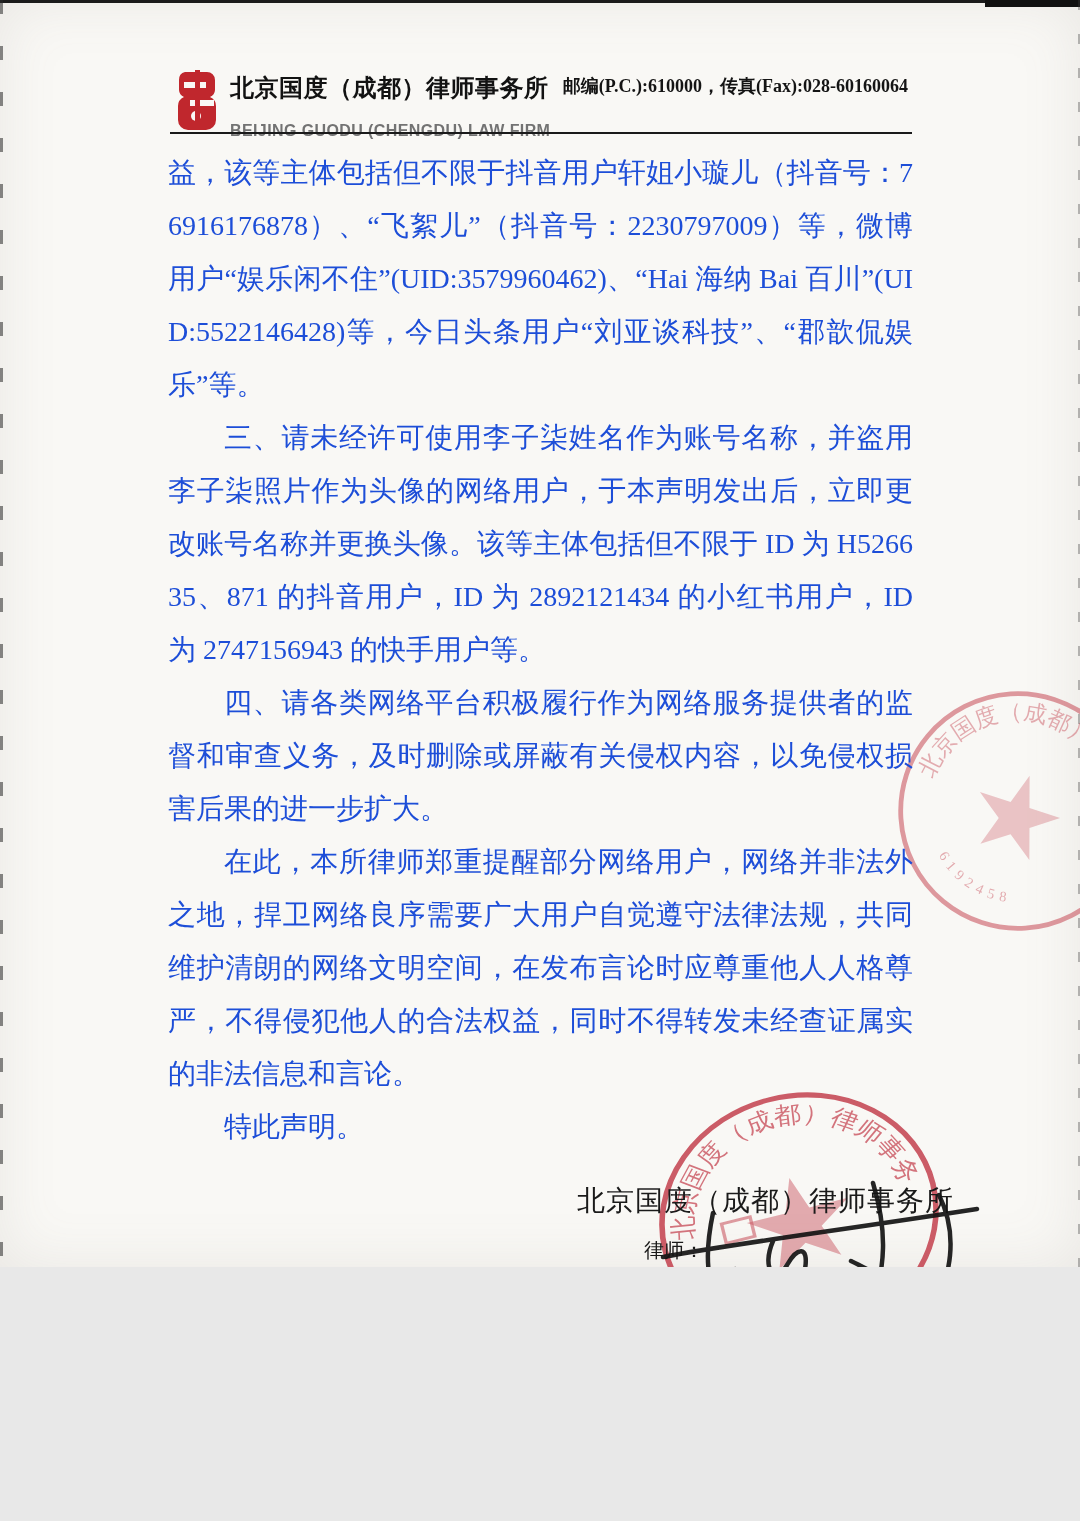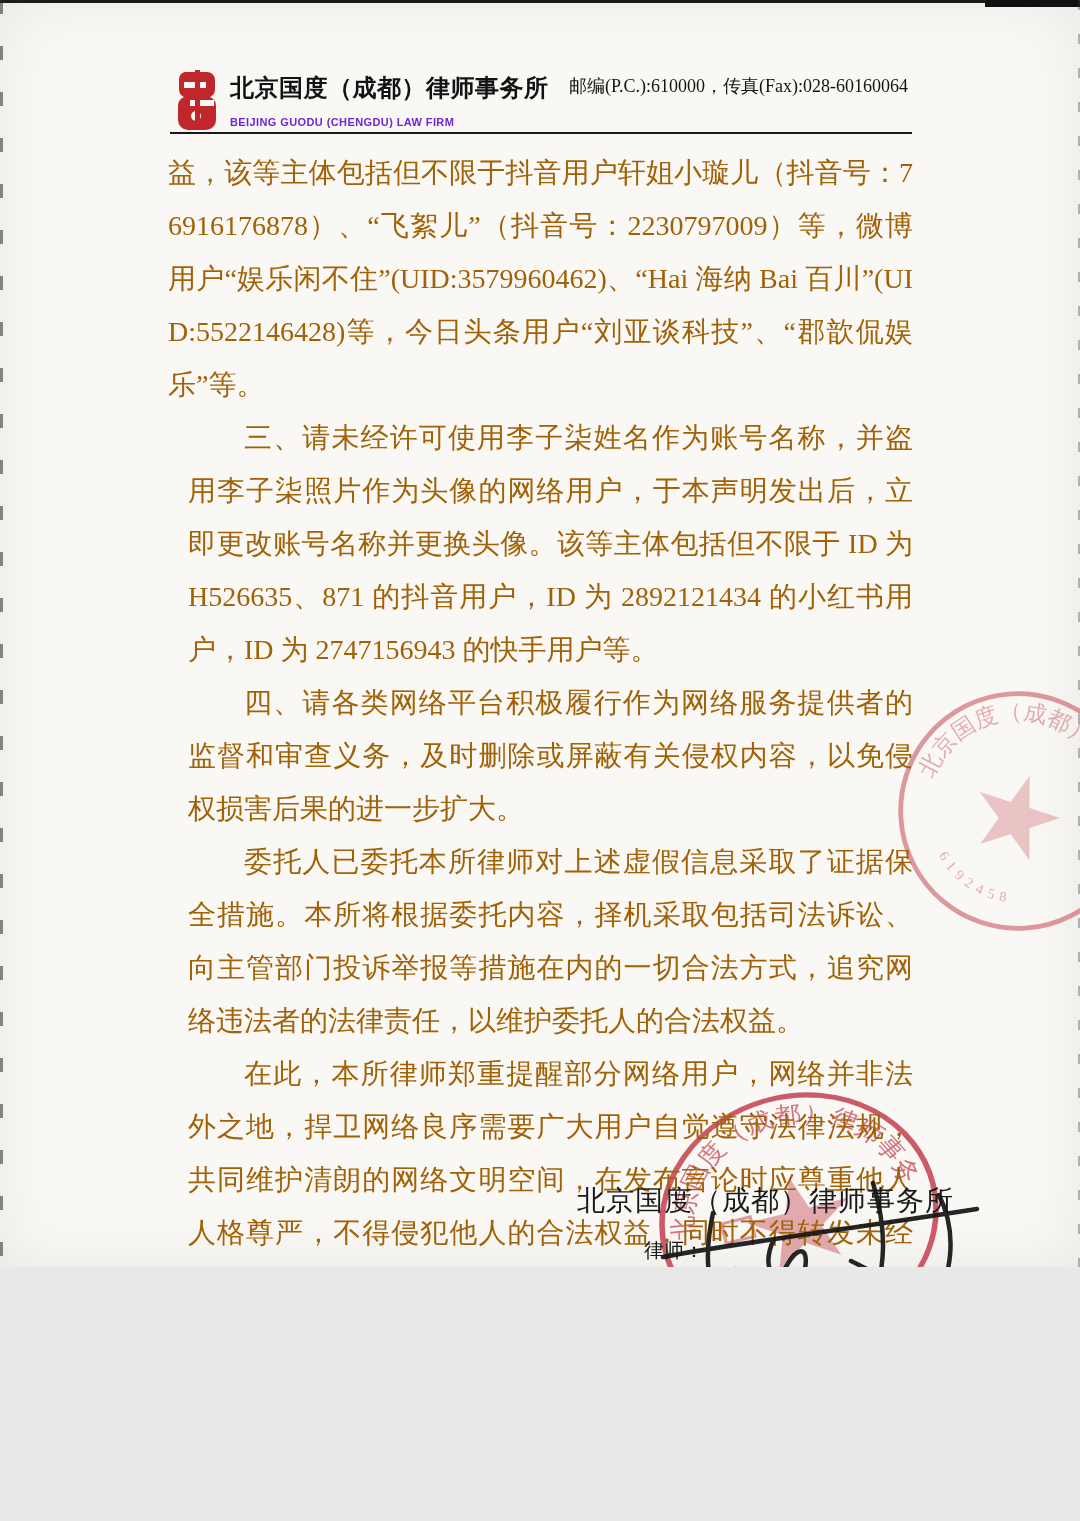--- a/index.html
+++ b/index.html
@@ -21,36 +21,36 @@
   .scan-right{position:absolute;top:0;right:0;width:2px;height:100%;
     background:repeating-linear-gradient(to bottom,rgba(60,60,60,.35) 0 10px,rgba(60,60,60,0) 10px 34px);}
 
   
   .header{position:absolute;left:170px;top:70px;width:742px;height:62px;}
   .logo{position:absolute;left:6px;top:0;width:44px;height:60px;}
   .firm-names{position:absolute;left:60px;top:2px;width:330px;}
   .firm-cn{font-family:"Liberation Sans","DejaVu Sans",sans-serif;font-weight:bold;
     font-size:24px;letter-spacing:.5px;color:#121212;white-space:nowrap;}
   .firm-en{font-family:"Liberation Sans","DejaVu Sans",sans-serif;font-weight:bold;
-    font-size:11px;letter-spacing:.4px;color:#6d28d9;margin-top:12px;white-space:nowrap;}
+    font-size:16px;letter-spacing:.4px;color:#737373;margin-top:18px;white-space:nowrap;}
   .contact{position:absolute;right:4px;top:2px;text-align:left;
-    font-weight:normal;font-size:18px;line-height:28px;color:#141414;white-space:nowrap;}
+    font-weight:bold;font-size:18px;line-height:28px;color:#141414;white-space:nowrap;}
   .header-rule{position:absolute;left:170px;top:132px;width:742px;height:2px;background:#1a1a1a;}
 
   
   .body-text{
     position:absolute;left:168px;top:146px;width:745px;
     font-size:28px;line-height:53px;
     text-align:justify;text-justify:inter-character;
     word-break:break-all;
-    color:#a16207;
+    color:#1d4ed8;
     z-index:2;
   }
   .body-text p{margin:0;}
-  .body-text p.indent{text-indent:56px;margin-left:20px;}
+  .body-text p.indent{text-indent:56px;}
 
   
   .sig-firm{position:absolute;left:577px;top:1182px;font-size:28px;letter-spacing:1px;
     color:#1a1a1a;z-index:3;white-space:nowrap;}
   .sig-lawyer{position:absolute;left:644px;top:1237px;font-size:20px;color:#1a1a1a;z-index:3;}
   .sig-date{position:absolute;left:598px;top:1288px;font-size:27px;letter-spacing:1.5px;
     color:#1a1a1a;z-index:4;white-space:nowrap;}
   .signature-svg{position:absolute;left:655px;top:1165px;z-index:5;}
 
   
@@ -87,21 +87,20 @@
     <div class="contact">
       <div>邮编(P.C.):610000，传真(Fax):028-60160064</div>
     </div>
   </div>
   <div class="header-rule"></div>
 
   <div class="body-text">
     <p>益，该等主体包括但不限于抖音用户轩姐小璇儿（抖音号：76916176878）、“飞絮儿”（抖音号：2230797009）等，微博用户“娱乐闲不住”(UID:3579960462)、“Hai 海纳 Bai 百川”(UID:5522146428)等，今日头条用户“刘亚谈科技”、“郡歆侃娱乐”等。</p>
     <p class="indent">三、请未经许可使用李子柒姓名作为账号名称，并盗用李子柒照片作为头像的网络用户，于本声明发出后，立即更改账号名称并更换头像。该等主体包括但不限于 ID 为 H526635、871 的抖音用户，ID 为 2892121434 的小红书用户，ID 为 2747156943 的快手用户等。</p>
     <p class="indent">四、请各类网络平台积极履行作为网络服务提供者的监督和审查义务，及时删除或屏蔽有关侵权内容，以免侵权损害后果的进一步扩大。</p>
-    <p class="indent">委托人已委托本所律师对上述虚假信息采取了证据保全措施。本所将根据委托内容，择机采取包括司法诉讼、向主管部门投诉举报等措施在内的一切合法方式，追究网络违法者的法律责任，以维护委托人的合法权益。</p>
     <p class="indent">在此，本所律师郑重提醒部分网络用户，网络并非法外之地，捍卫网络良序需要广大用户自觉遵守法律法规，共同维护清朗的网络文明空间，在发布言论时应尊重他人人格尊严，不得侵犯他人的合法权益，同时不得转发未经查证属实的非法信息和言论。</p>
     <p class="indent">特此声明。</p>
   </div>
 
   <svg class="seal seal-edge" width="250" height="250" viewBox="0 0 260 260">
     <circle cx="130" cy="130" r="122" fill="none" stroke="#c23a48" stroke-width="5"></circle>
     <text x="130" y="168" font-size="100" text-anchor="middle" fill="#c23a48" opacity=".55">★</text>
     <defs>
         <path id="arcA" d="M 35,130 A 95,95 0 1 1 225,130"></path>
         <path id="arcB" d="M 48,175 A 92,92 0 0 0 212,175"></path>

